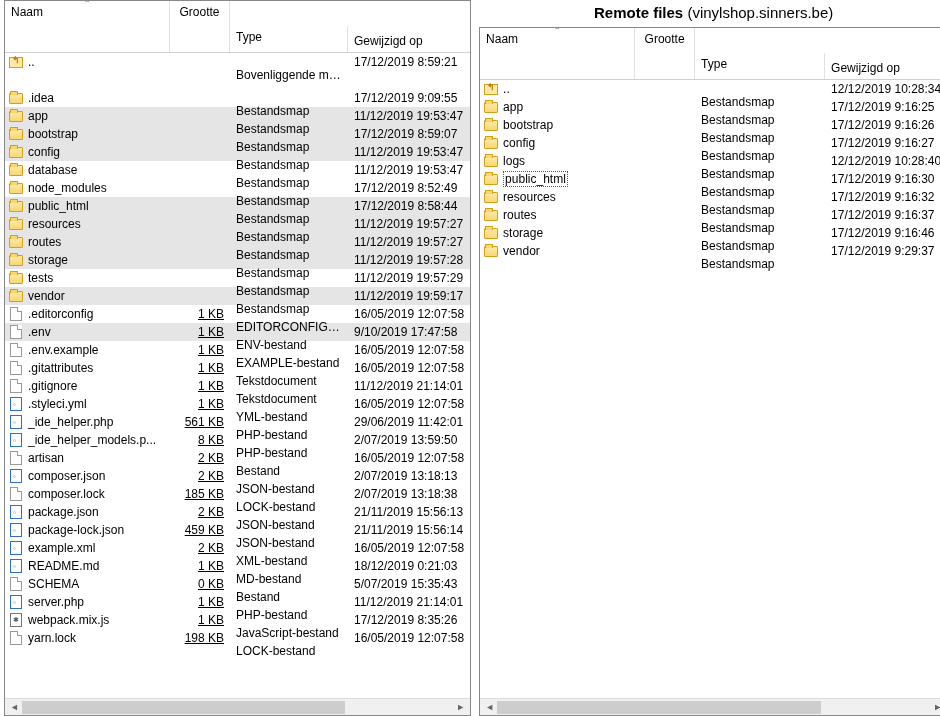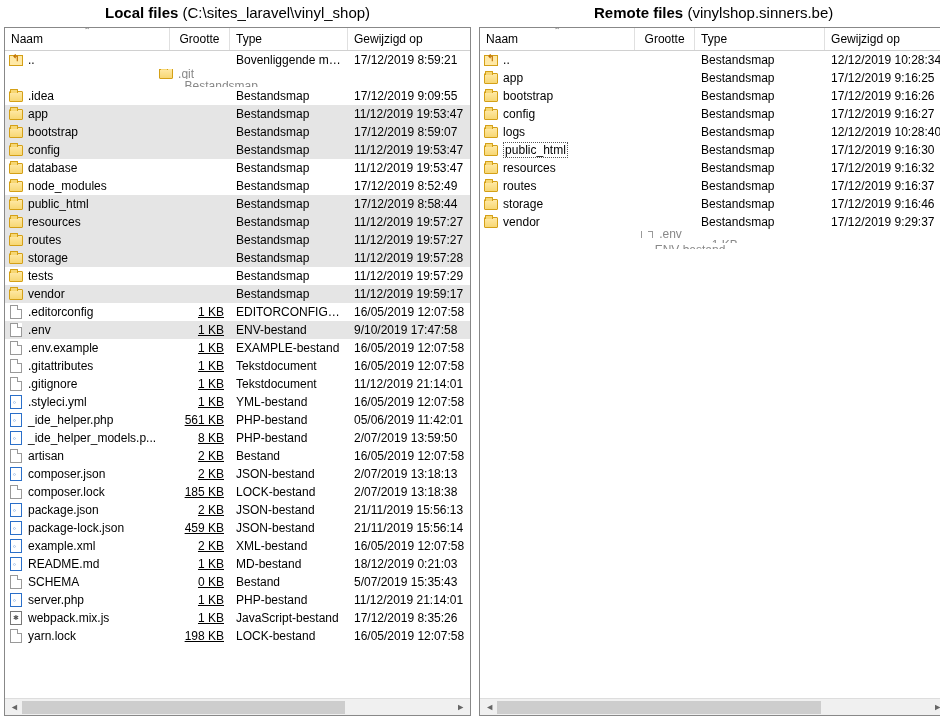--- a/index.html
+++ b/index.html
@@ -5,24 +5,24 @@
 * { box-sizing: border-box; margin: 0; padding: 0; }
 body { font-family: "Segoe UI", Tahoma, sans-serif; font-size: 12px; background: #fff; color: #000; width: 940px; height: 716px; overflow: hidden; }
 .container { display: flex; width: 940px; height: 716px; }
 .panel { flex: 1; display: flex; flex-direction: column; padding: 0 4px; }
 .panel:first-child { border-right: 0; }
 .panel-title { font-size: 15px; font-weight: 400; text-align: center; padding: 4px 0 6px 0; }
 .panel-title b { font-weight: 700; }
 .grid-wrap { flex: 1; border: 1px solid #888; display: flex; flex-direction: column; overflow: hidden; background: #fff; }
 .header-row { display: flex; border-bottom: 1px solid #d0d0d0; background: #fff; }
 .header-cell { padding: 4px 6px; font-size: 12px; border-right: 1px solid #e0e0e0; white-space: nowrap; overflow: hidden; cursor: default; position: relative; }
-.header-cell:last-child { border-right: 0; }
+.header-cell:last-child { border-right: 0; margin-top: 29px; }
 .col-name { width: 165px; }
 .col-size { width: 60px; text-align: center; }
-.col-type { width: 118px; }
+.col-type { width: 118px; margin-top: 25px; }
 .col-mod { flex: 1; }
 .sort-caret { position: absolute; left: 50%; top: 0; transform: translateX(-50%); font-size: 8px; color: #555; line-height: 6px; }
 .rows { flex: 1; overflow: hidden; background: #fff; }
 .row { display: flex; height: 18px; align-items: center; }
 .row.sel { background: #e5e5e5; }
 .row.dim { color: #888; flex-direction: column; }
 .cell { padding: 0 6px; white-space: nowrap; overflow: hidden; text-overflow: ellipsis; }
 .cell.col-name { display: flex; align-items: center; gap: 4px; padding-left: 3px; }
 .cell.col-size { text-align: right; text-decoration: underline; }
 .icon { width: 16px; height: 16px; flex: none; display: flex; align-items: center; justify-content: center; }
@@ -42,21 +42,20 @@
 .scroll-h .arrow { width: 15px; text-align: center; color: #666; font-size: 9px; }
 .remote .col-name { width: 155px; }
 .remote .col-size { width: 60px; }
 .remote .col-type { width: 130px; }
 </style>
 </head>
 <body>
 
 <div class="container">
   <div class="panel">
-    <div class="panel-title"><b>Local files</b> <span>(C:\sites_laravel\vinyl_shop)</span></div>
     <div class="grid-wrap">
       <div class="header-row">
         <div class="header-cell col-name"><span class="sort-caret">⌃</span><span>Naam</span></div>
         <div class="header-cell col-size">Grootte</div>
         <div class="header-cell col-type">Type</div>
         <div class="header-cell col-mod">Gewijzigd op</div>
       </div>
       <div class="rows" id="local-rows">
           <div class="row">
             <div class="cell col-name">
@@ -280,21 +279,21 @@
           </div>
           <div class="row">
             <div class="cell col-name">
               <span class="icon">
                 <span class="i-code"></span>
               </span>
               <span class="name-text">_ide_helper.php</span>
             </div>
             <div class="cell col-size">561 KB</div>
             <div class="cell col-type">PHP-bestand</div>
-            <div class="cell col-mod">05/06/2019  11:42:01</div>
+            <div class="cell col-mod">29/06/2019  11:42:01</div>
           </div>
           <div class="row">
             <div class="cell col-name">
               <span class="icon">
                 <span class="i-code"></span>
               </span>
               <span class="name-text">_ide_helper_models.p...</span>
             </div>
             <div class="cell col-size">8 KB</div>
             <div class="cell col-type">PHP-bestand</div>

